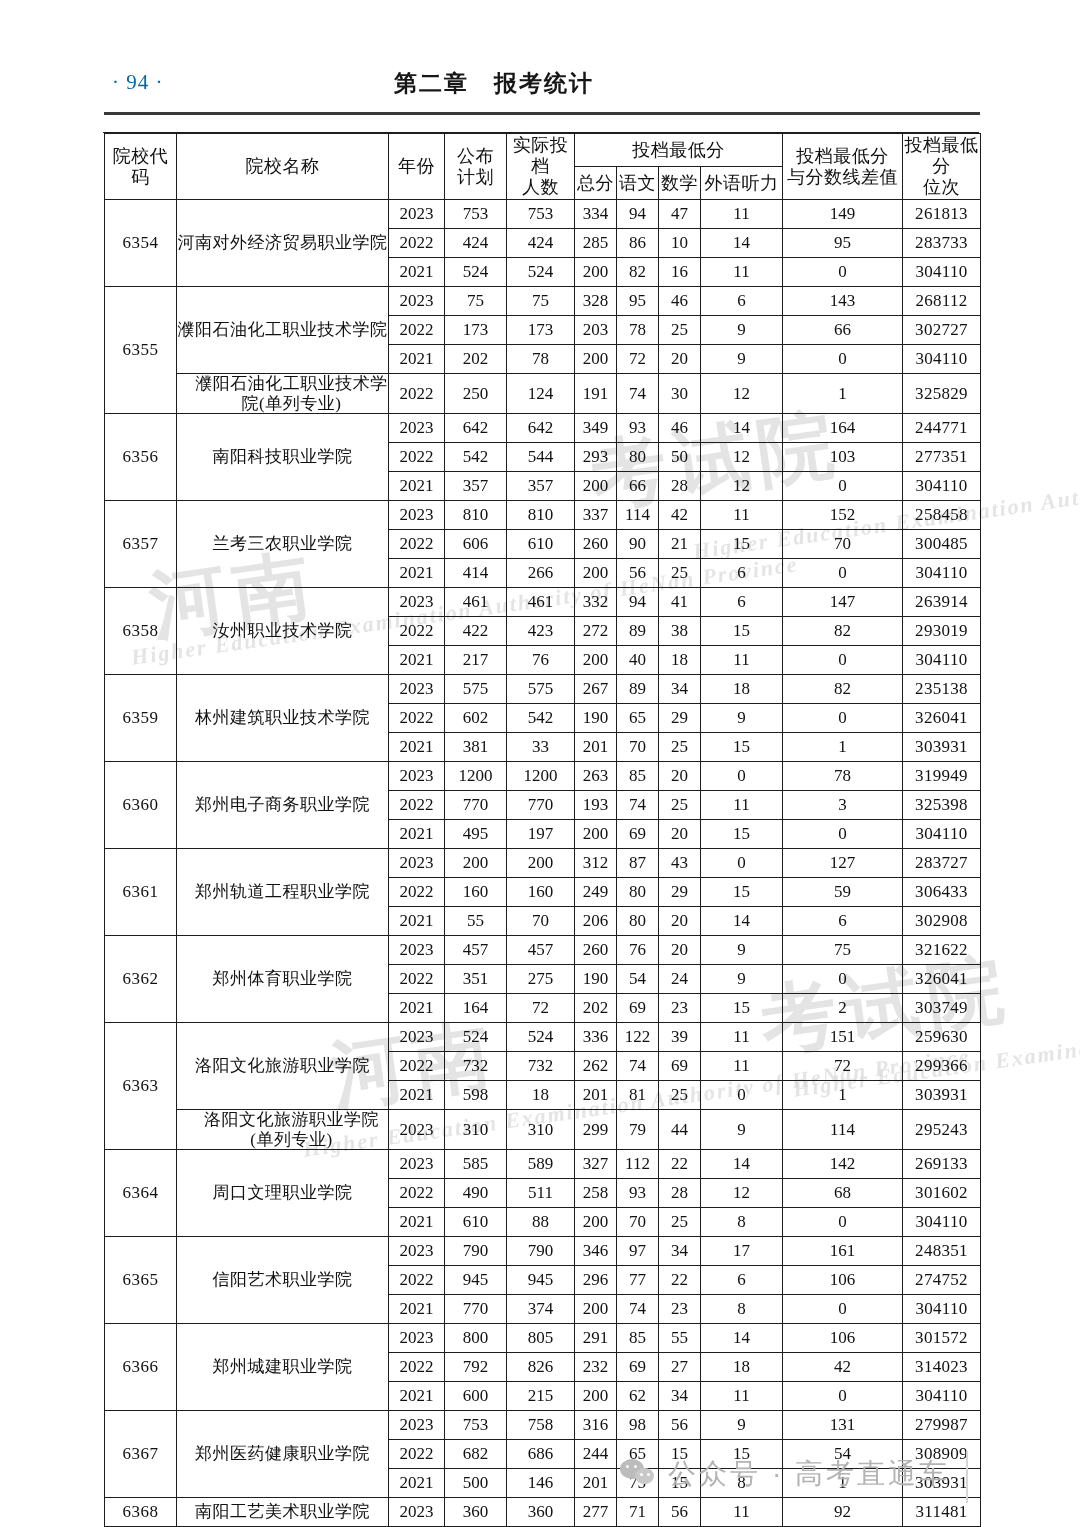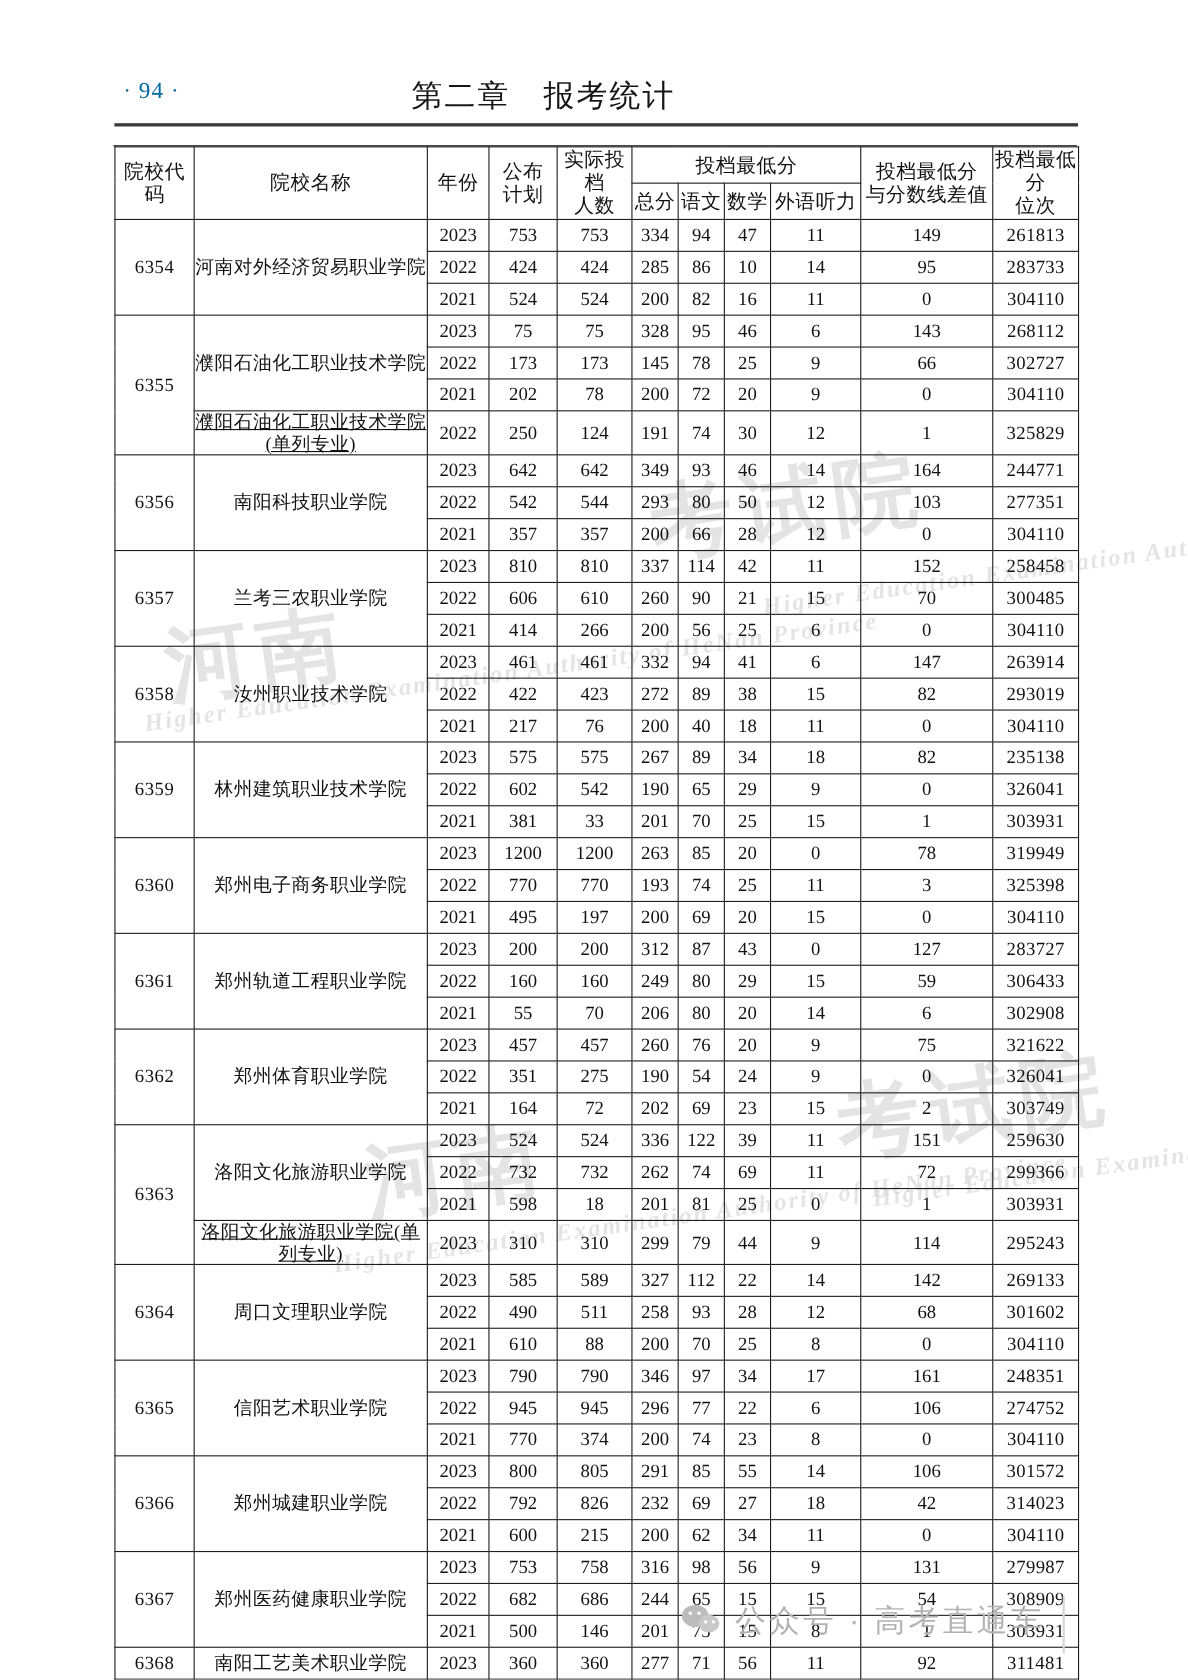--- a/index.html
+++ b/index.html
@@ -29,22 +29,22 @@
     left: 112px; top: 2px;
     font-size: 21px;
     letter-spacing: 1px;
     color: #0369a1;
   }
   #head-title {
     position: absolute;
     left: 0; top: 0;
     width: 988px;
     text-align: center;
-    font-size: 28px;
-    font-weight: normal;
+    font-size: 23px;
+    font-weight: bold;
     letter-spacing: 2px;
     color: #161616;
   }
   #head-rule {
     position: absolute;
     left: 104px; top: 112px;
     width: 876px;
     height: 3px;
     background: #3a3a3a;
   }
@@ -101,21 +101,21 @@
     height: 32px;
   }
   table.grid thead th.tall { height: 62px; }
   table.grid tbody td { height: 28px; }
   td.name {
     text-align: left;
     padding-left: 22px;
     letter-spacing: .5px;
     font-size: 18px;
   }
-  td.name.sub { font-size: 17px; text-decoration: underline; }
+  td.name.sub { padding-left: 18px; font-size: 17px; }
   td.code { font-size: 18px; letter-spacing: .5px; }
   td.num { font-family: "Liberation Serif", serif; }
   td.rank { letter-spacing: .3px; }
   .hdr-stack { display: block; line-height: 1.15; }
 
   
   table.grid { outline: none; }
   #tbl-wrap::before {
     content: "";
     position: absolute;
@@ -283,21 +283,21 @@
           <td class="num">95</td>
           <td class="num">46</td>
           <td class="num">6</td>
           <td class="num">143</td>
           <td class="num rank">268112</td>
         </tr>
         <tr>
           <td class="num">2022</td>
           <td class="num">173</td>
           <td class="num">173</td>
-          <td class="num">145</td>
+          <td class="num">203</td>
           <td class="num">78</td>
           <td class="num">25</td>
           <td class="num">9</td>
           <td class="num">66</td>
           <td class="num rank">302727</td>
         </tr>
         <tr>
           <td class="num">2021</td>
           <td class="num">202</td>
           <td class="num">78</td>

